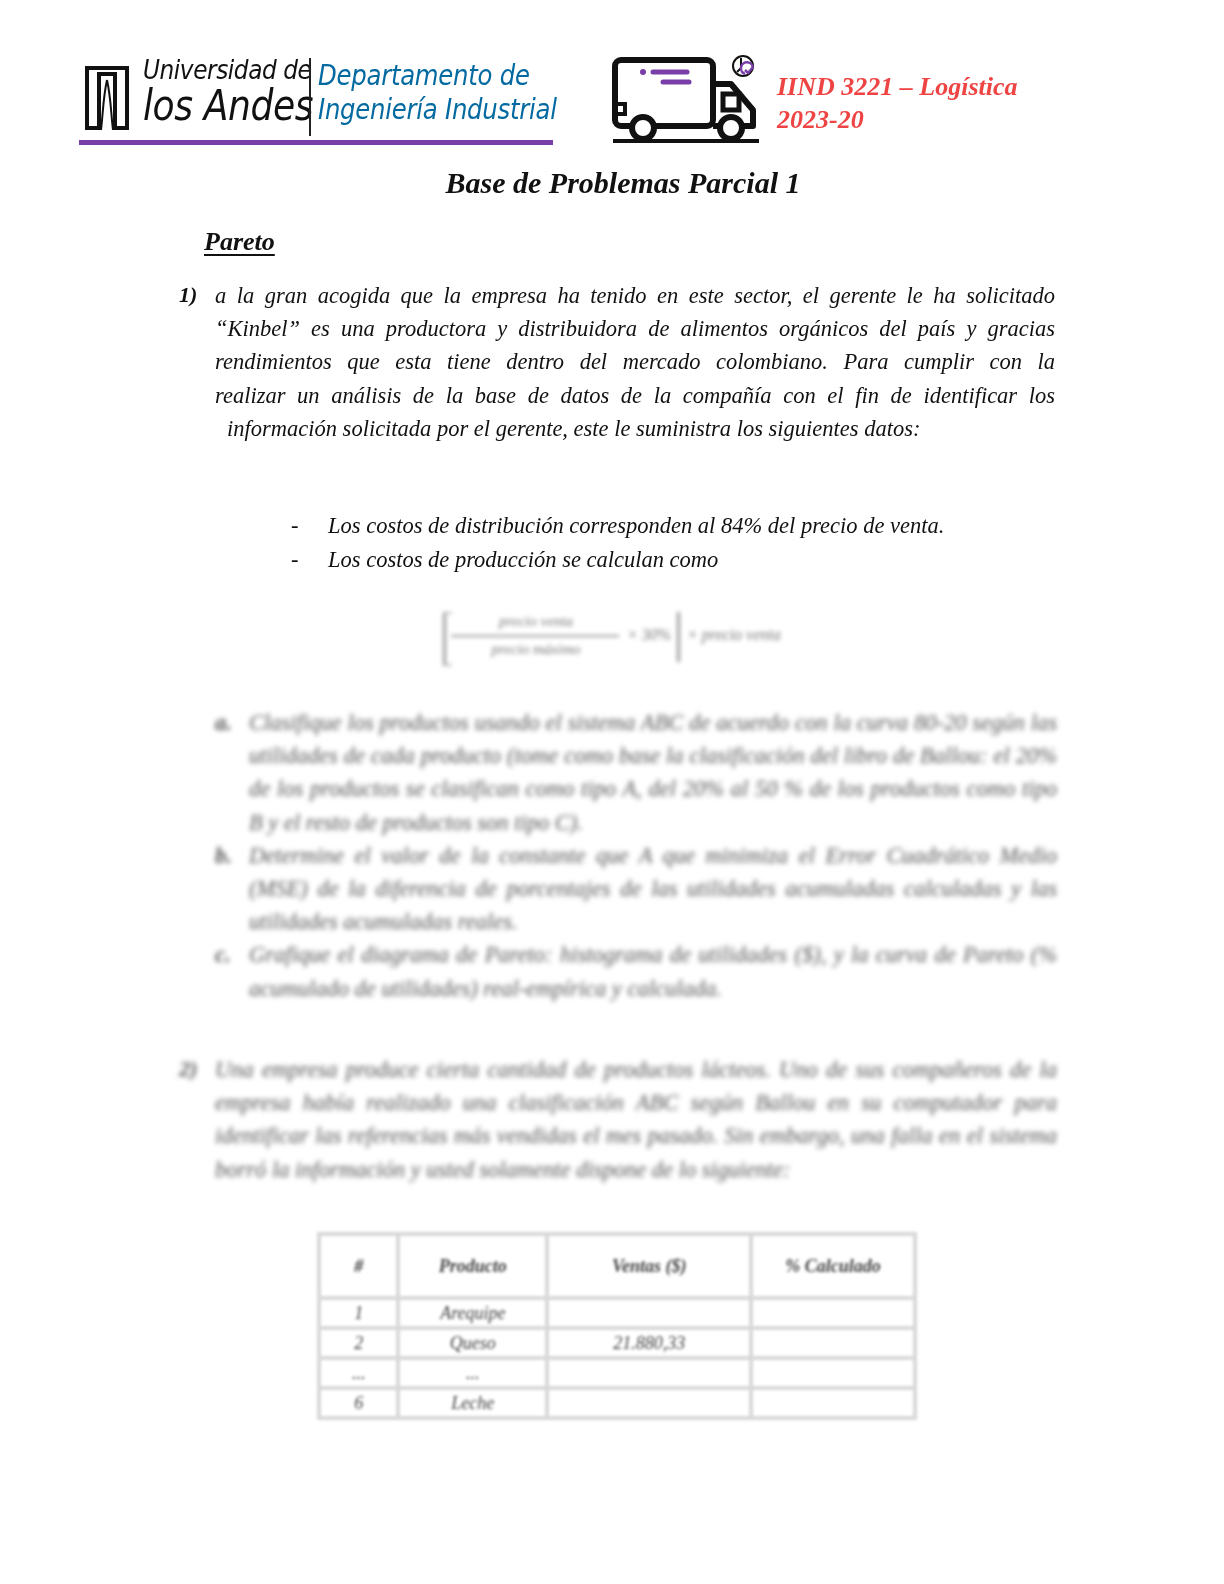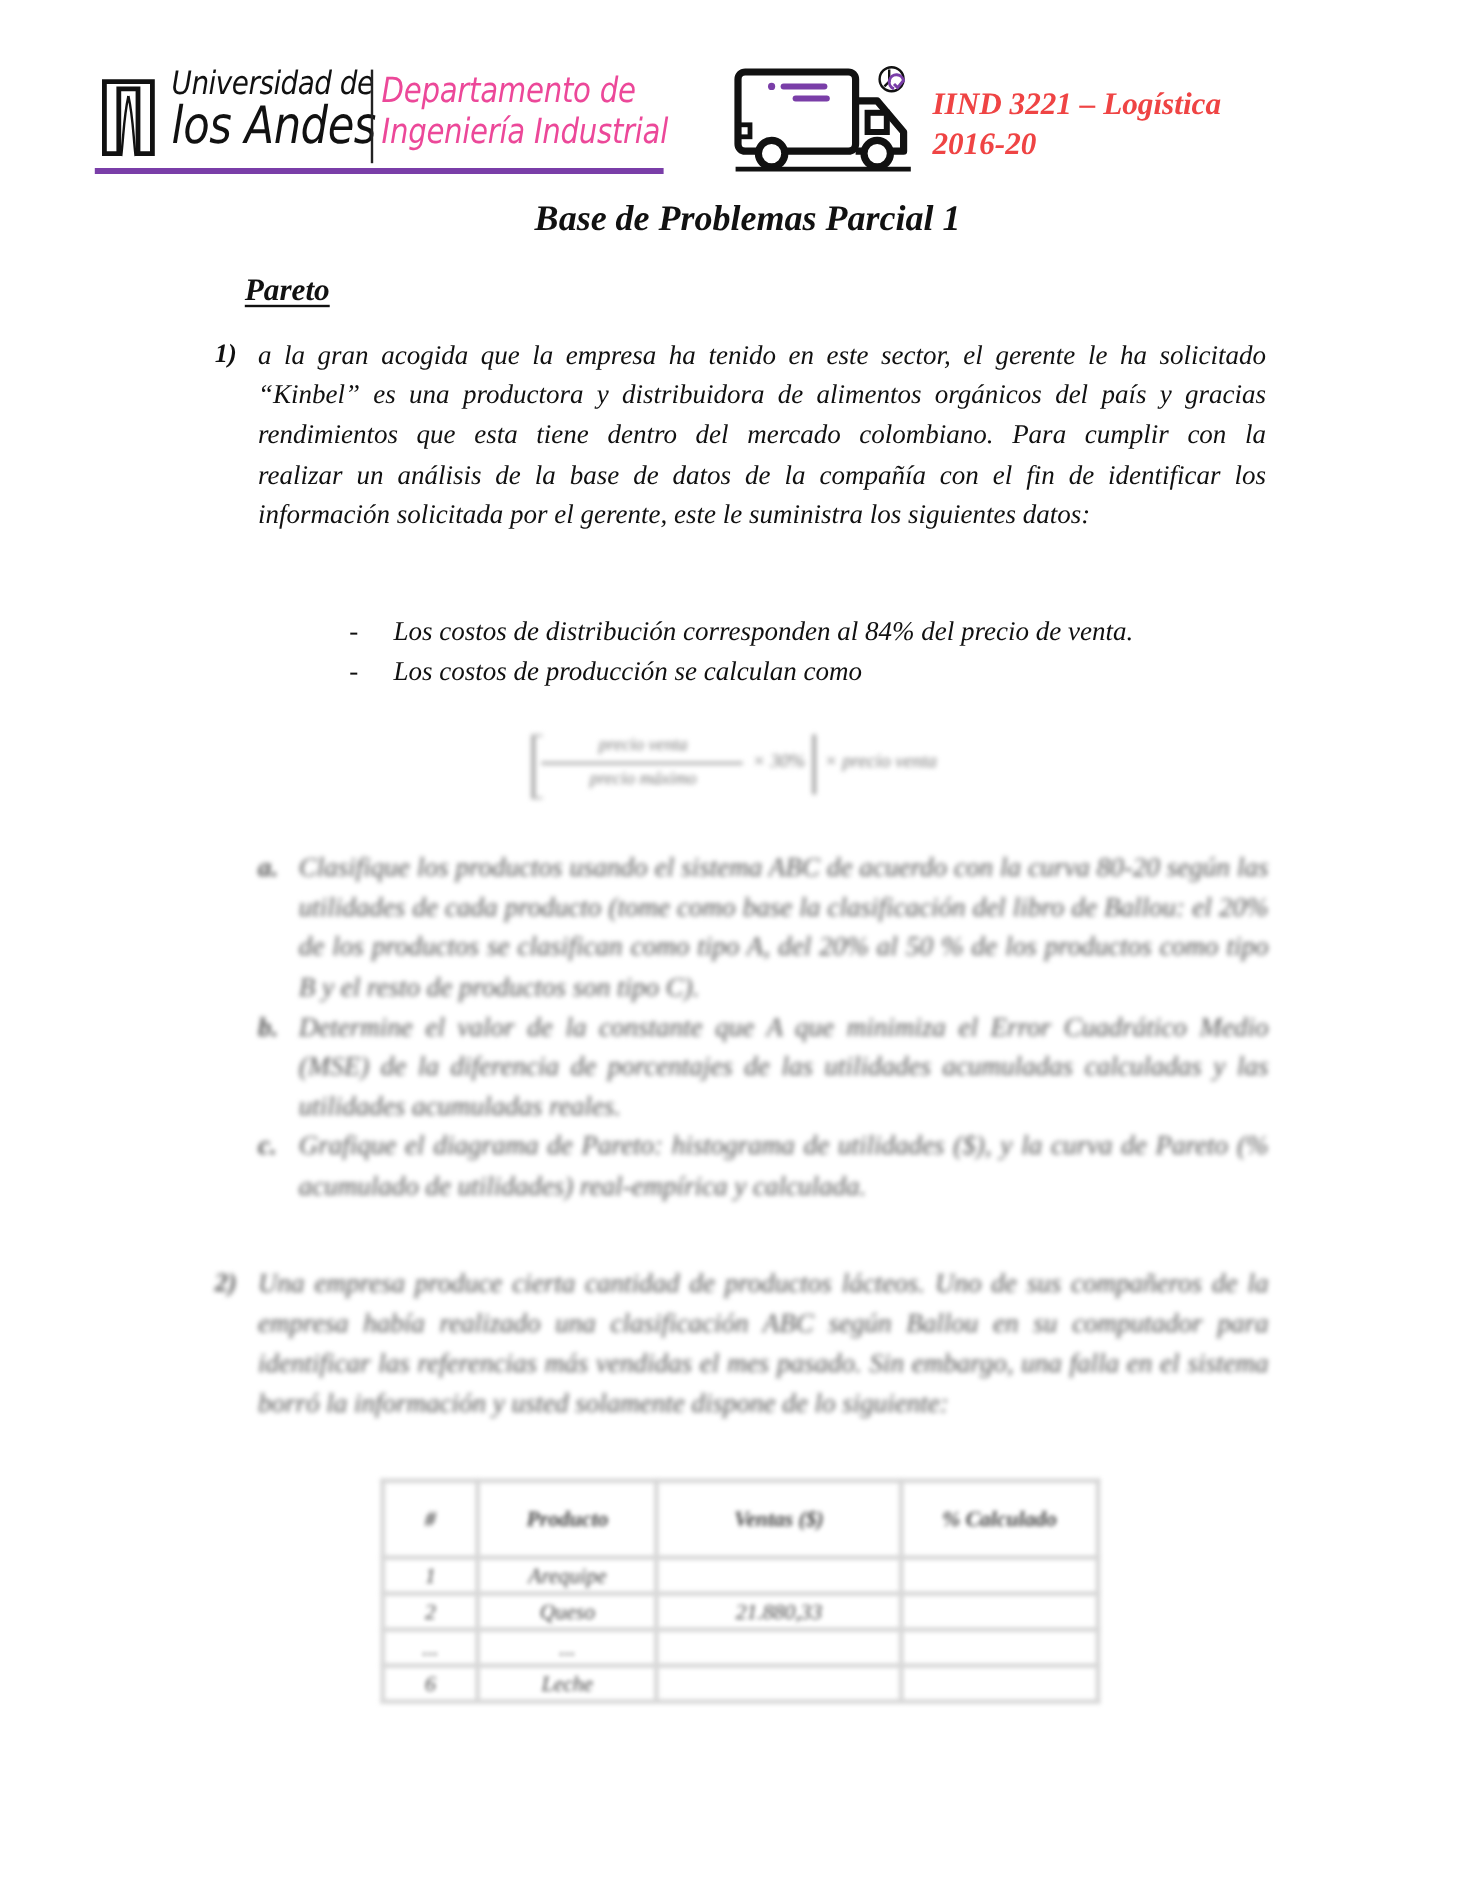--- a/index.html
+++ b/index.html
@@ -6,35 +6,35 @@
   body { width: 1224px; height: 1584px; position: relative; overflow: hidden; font-family: "Liberation Sans", sans-serif; color: #111; }
   .page { position: absolute; left: 11px; top: 0; width: 1224px; height: 1584px; font-style: italic; }
 
   
   .logo { position: absolute; left: 66px; top: 52px; width: 480px; height: 96px; }
   .logo-emblem { position: absolute; left: 4px; top: 6px; width: 52px; height: 78px; }
   .logo-uni { position: absolute; left: 66px; top: 4px; font-family: "DejaVu Sans", sans-serif; color: #111; line-height: 1; }
   .logo-uni .l1 { font-size: 27px; display: block; letter-spacing: -0.5px; transform: scaleX(0.86); transform-origin: left; white-space: nowrap; }
   .logo-uni .l2 { font-size: 43px; display: block; margin-top: 1px; letter-spacing: -0.5px; transform: scaleX(0.84); transform-origin: left; white-space: nowrap; }
   .logo-sep { position: absolute; left: 232px; top: 6px; width: 1.5px; height: 78px; background: #222; }
-  .logo-dept { position: absolute; left: 241px; top: 6px; color: #ec4899; font-family: "DejaVu Sans", sans-serif; line-height: 1.18; }
+  .logo-dept { position: absolute; left: 241px; top: 6px; color: #0369a1; font-family: "DejaVu Sans", sans-serif; line-height: 1.18; }
   .logo-dept span { display: block; font-size: 29px; transform: scaleX(0.84); transform-origin: left; white-space: nowrap; letter-spacing: -0.3px; }
   .logo-rule { position: absolute; left: 2px; top: 88px; width: 474px; height: 5px; background: #7a3ea8; }
 
   .truck { position: absolute; left: 598px; top: 54px; width: 152px; height: 90px; }
   .course { position: absolute; left: 766px; top: 70px; font-family: "Liberation Serif", serif; font-weight: bold; font-size: 26px; line-height: 33px; color: #ef4444; }
 
   
   .title { position: absolute; left: 0; width: 1224px; top: 166px; text-align: center; font-family: "Liberation Serif", serif; font-weight: bold; font-size: 30px; }
   .section { position: absolute; left: 168px; top: 227px; font-family: "Liberation Serif", serif; font-weight: bold; font-size: 26px; text-decoration: underline; text-underline-offset: 4px; margin-left: 25px; }
 
   .q-num { position: absolute; left: 168px; top: 282px; font-family: "Liberation Serif", serif; font-weight: bold; font-size: 22px; }
   .para { position: absolute; left: 204px; top: 279px; width: 840px; font-family: "Liberation Serif", serif; font-size: 22.5px; line-height: 33.2px; text-align: justify; }
   .para .line { display: block; text-align: justify; text-align-last: justify; white-space: nowrap; }
-  .para .line.last { text-align-last: left; }
+  .para .line.last { text-align-last: left; margin-left: 12px; }
 
   .bullets { position: absolute; left: 280px; top: 509px; font-family: "Liberation Serif", serif; font-size: 22.5px; line-height: 34px; }
   .bullet { display: flex; }
   .bullet .dash { width: 37px; }
 
   .formula { position: absolute; left: 432px; top: 608px; width: 420px; height: 64px; filter: blur(2.2px); color: #777; font-family: "Liberation Serif", serif; }
   .formula .frac { position: absolute; left: 8px; top: 2px; width: 170px; text-align: center; font-size: 15px; line-height: 22px; }
   .formula .bar { position: absolute; left: 8px; top: 27px; width: 168px; height: 2px; background: #999; }
   .formula .paren-l { position: absolute; left: 0; top: 4px; width: 6px; height: 50px; border-left: 3px solid #999; border-top: 2px solid #bbb; border-bottom: 2px solid #bbb; }
   .formula .mult { position: absolute; left: 184px; top: 18px; font-size: 16px; }
@@ -91,21 +91,21 @@
     <line x1="44" y1="18" x2="78" y2="18" stroke="#7a3ea8" stroke-width="5" stroke-linecap="round"></line>
     <line x1="54" y1="28" x2="80" y2="28" stroke="#7a3ea8" stroke-width="5" stroke-linecap="round"></line>
     <circle cx="134" cy="12" r="10" fill="#fff" stroke="#111" stroke-width="2"></circle>
     <path d="M132 4 L132 14 L128 18" fill="none" stroke="#111" stroke-width="2"></path>
     <path d="M136 20 A6 6 0 1 1 144 14" fill="none" stroke="#7a3ea8" stroke-width="2.5"></path>
     <path d="M136 16 L139 19 L144 13" fill="none" stroke="#7a3ea8" stroke-width="2.5"></path>
   </svg>
 
   <div class="course">
     <div>IIND 3221 – Logística</div>
-    <div>2016-20</div>
+    <div>2023-20</div>
   </div>
 
   <div class="title">Base de Problemas Parcial 1</div>
   <div class="section">Pareto</div>
 
   <div class="q-num">1)</div>
   <div class="para">
     <span class="line">a la gran acogida que la empresa ha tenido en este sector, el gerente le ha solicitado</span>
     <span class="line">“Kinbel” es una productora y distribuidora de alimentos orgánicos del país y gracias</span>
     <span class="line">rendimientos que esta tiene dentro del mercado colombiano. Para cumplir con la</span>

